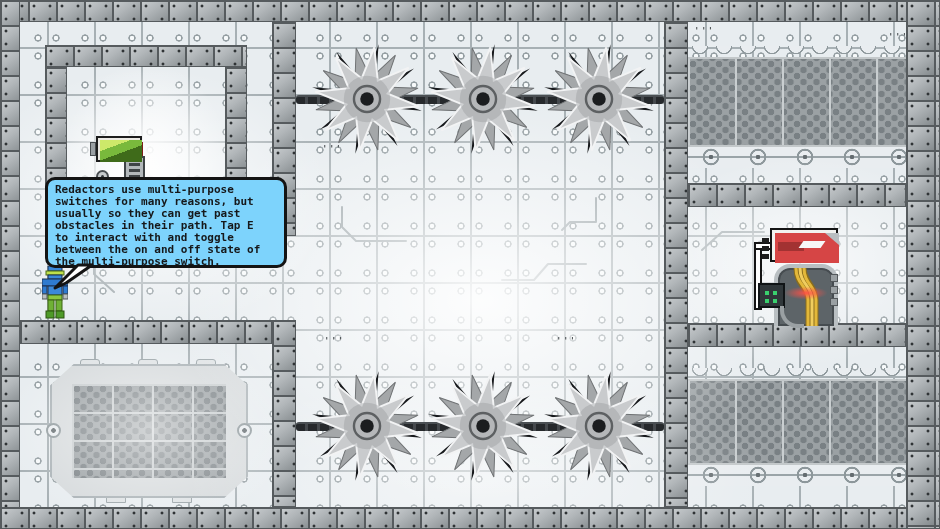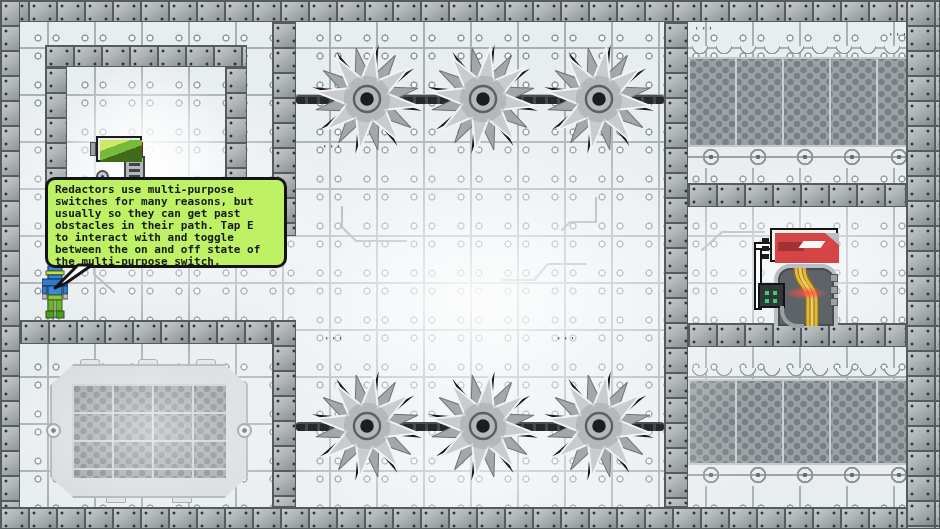--- a/index.html
+++ b/index.html
@@ -98,21 +98,21 @@
     background-image:repeating-linear-gradient(90deg, rgba(0,0,0,0) 0 9px, #45494d 9px 12px);}
 
   .saw{width:116px;height:116px;}
 
   .ticks{font:bold 9px "DejaVu Sans Mono",monospace;color:#565b5e;letter-spacing:1.5px;}
 
   .circuit{stroke:#9aa4a8;stroke-width:2;fill:none;stroke-linejoin:round;stroke-linecap:round;}
 
   
   .bubble{
-    left:45px;top:177px;width:242px;height:91px;background:#bef264;
+    left:45px;top:177px;width:242px;height:91px;background:#7dd3fc;
     border:3px solid #141414;border-radius:10px;z-index:30;
   }
   .bubble-text{
     position:static;display:block;white-space:pre-line;
     font:bold 11px/12px "DejaVu Sans Mono",monospace;color:#16181a;
     padding:4px 0 0 7px;letter-spacing:0;
   }
   .tail{left:52px;top:263px;width:56px;height:28px;z-index:31;}
 
   

